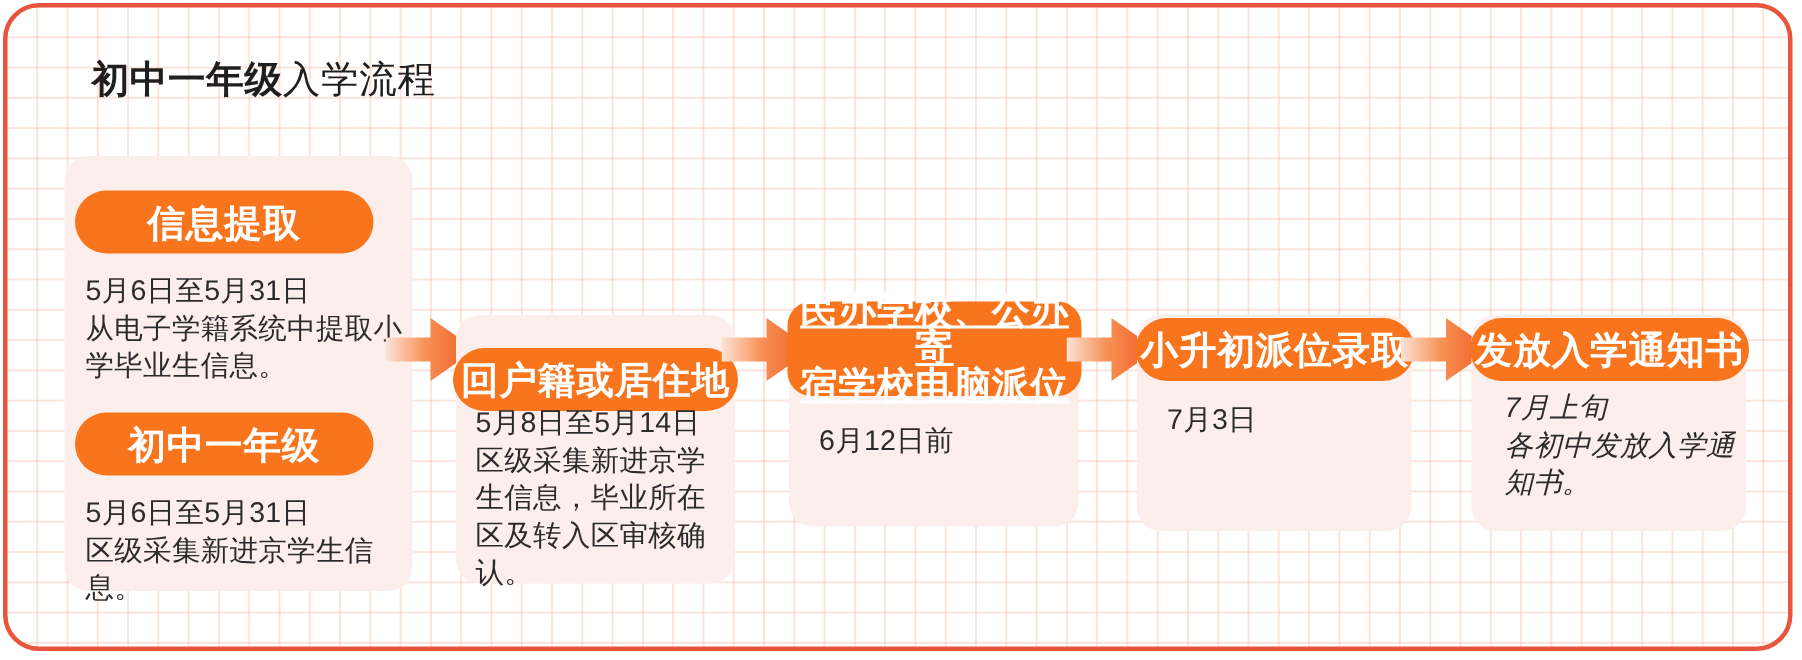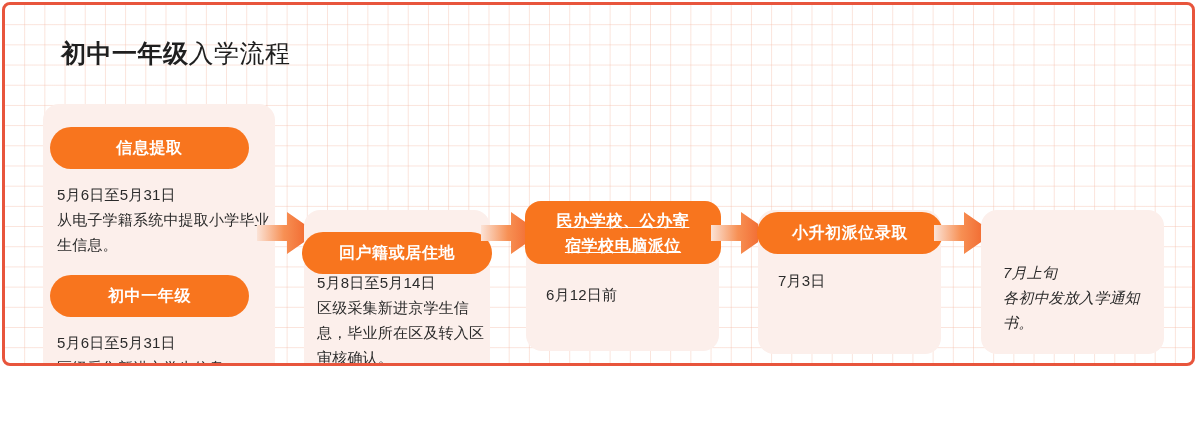--- a/index.html
+++ b/index.html
@@ -13,24 +13,24 @@
     font-family: "Liberation Sans", "DejaVu Sans", sans-serif;
     overflow: hidden;
   }
 
   
   #infographic {
     position: absolute;
     left: 2px;
     top: 2px;
     width: 1193px;
-    height: 364px;
+    height: 432px;
     box-sizing: border-box;
     border: 3px solid #E8553C;
-    border-radius: 8px;
+    border-radius: 24px;
     background-color: #FFFFFF;
     background-image:
       linear-gradient(to right,  rgba(245,190,170,0.42) 1px, transparent 1px),
       linear-gradient(to bottom, rgba(245,190,170,0.42) 1px, transparent 1px);
     background-size: 20.2px 20.2px;
     background-position: -1px -1px;
     overflow: hidden;
   }
 
   
@@ -59,41 +59,41 @@
   .card.c4 { left: 753px; top: 205px; width: 183px; height: 144px; }
   .card.c5 { left: 976px; top: 205px; width: 183px; height: 144px; }
 
   
   .pill {
     position: absolute;
     background: #F8751E;
     border-radius: 22px;
     color: #FFFFFF;
     font-weight: 700;
-    font-size: 16px;
+    font-size: 25px;
     letter-spacing: 0.6px;
     display: flex;
     align-items: center;
     justify-content: center;
     text-align: center;
     box-sizing: border-box;
     white-space: pre-line;
   }
   .pill.p1a { left: 45px;  top: 122px; width: 199px; height: 42px; }
   .pill.p1b { left: 45px;  top: 270px; width: 199px; height: 42px; }
   .pill.p2  { left: 297px; top: 207px; width: 190px; height: 42px; margin-top: 20px; }
   .pill.p3  { left: 520px; top: 196px; width: 196px; height: 63px;
               border-radius: 16px; line-height: 25px; text-decoration: underline; }
   .pill.p4  { left: 752px; top: 207px; width: 186px; height: 42px; }
   .pill.p5  { left: 975px; top: 207px; width: 186px; height: 42px; }
 
   
   .body-text {
     position: absolute;
-    font-size: 15px;
+    font-size: 19px;
     line-height: 25px;
     color: #2B2B2B;
     white-space: pre-line;
     letter-spacing: 0.2px;
   }
   .body-text.b1a { left: 52px;  top: 177px; width: 215px; }
   .body-text.b1b { left: 52px;  top: 325px; width: 215px; }
   .body-text.b2  { left: 312px; top: 265px; width: 168px; }
   .body-text.b3  { left: 541px; top: 277px; width: 170px; }
   .body-text.b4  { left: 773px; top: 263px; width: 160px; }
@@ -177,16 +177,17 @@
       <linearGradient id="ag4" x1="0" y1="0" x2="1" y2="0">
         <stop offset="0%" stop-color="#FBE3D7"></stop>
         <stop offset="45%" stop-color="#F79054"></stop>
         <stop offset="100%" stop-color="#EF5A21"></stop>
       </linearGradient>
     </defs>
     <path d="M0,15 L30,15 L30,2 L60,23 L30,44 L30,31 L0,31 Z" fill="url(#ag4)"></path>
   </svg>
 
   <div class="card c5"></div>
+  <div class="pill p5">发放入学通知书</div>
   <div class="body-text b5">7月上旬
 各初中发放入学通知书。</div>
 
 </div>
 
 </body></html>

